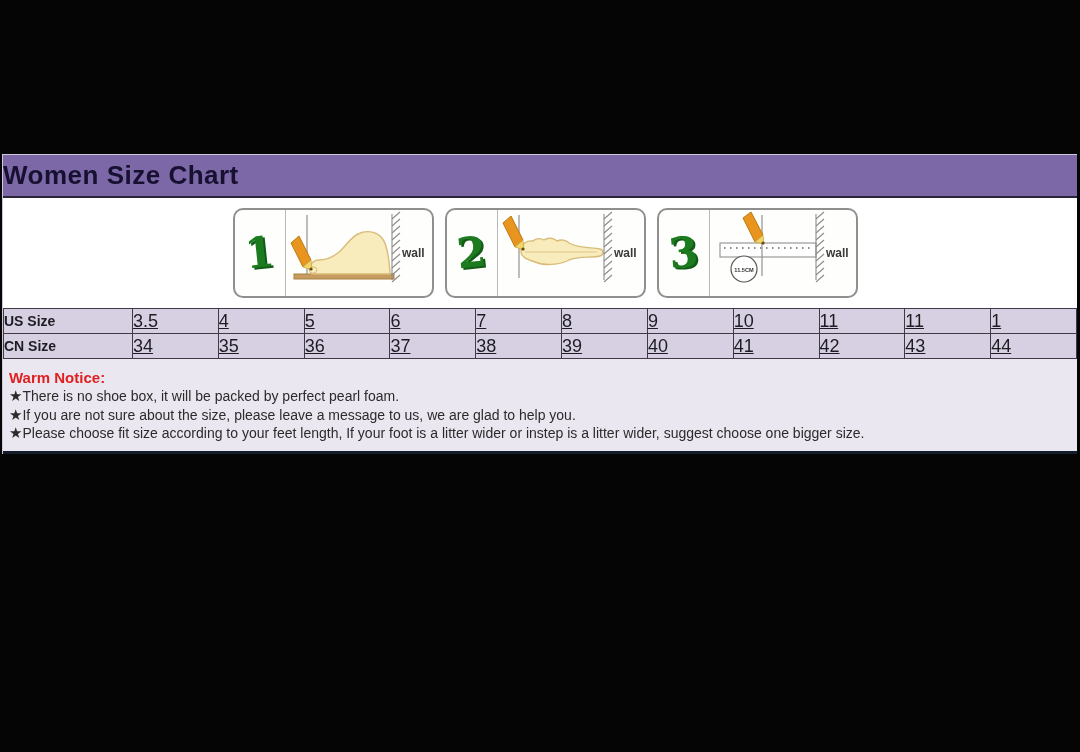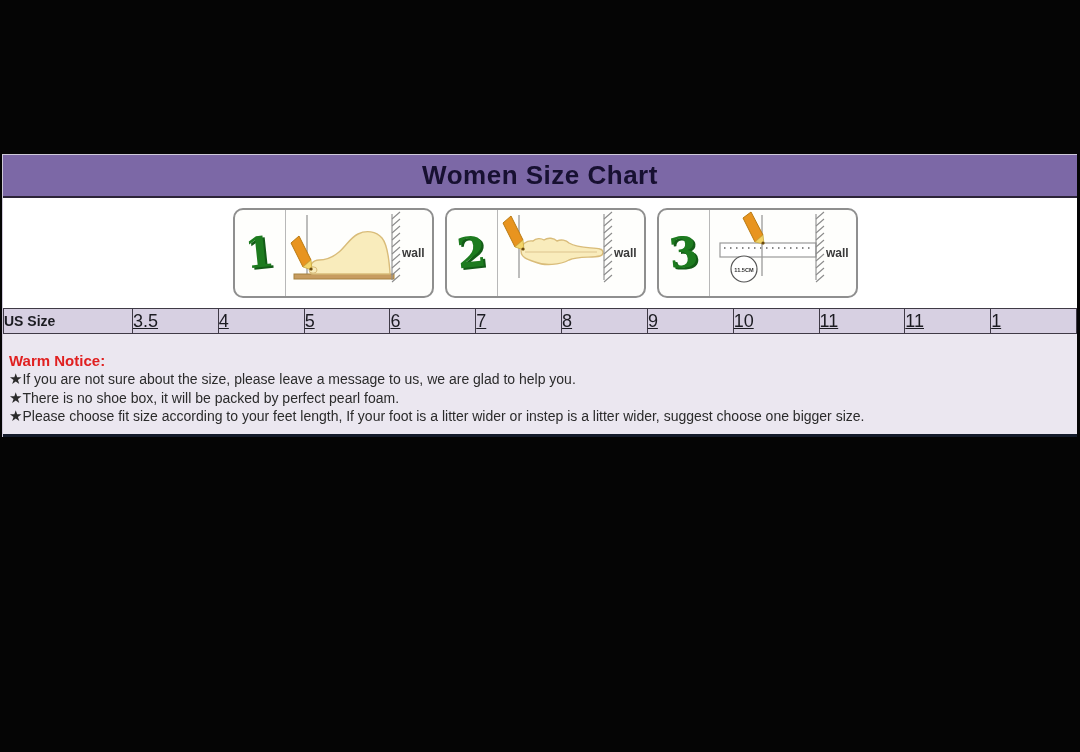--- a/index.html
+++ b/index.html
@@ -11,21 +11,21 @@
   .chart{
     position:absolute;left:2px;top:154px;width:1074px;
     border-left:1px solid #cfc9da;
     border-top:1px solid #cfc9da;
     background:#ffffff;
   }
   
   .chart-header{
     height:41px;background:#7c68a6;
     border-bottom:2px solid #2c2438;
-    display:flex;align-items:center;justify-content:center;
+    display:flex;align-items:center;
     font-size:26px;font-weight:bold;color:#171031;
     letter-spacing:0.5px;
   }
   
   .steps{
     height:110px;background:#ffffff;
     display:flex;align-items:center;justify-content:center;
     gap:11px;padding-left:10px;box-sizing:border-box;
   }
   .step-box{
@@ -53,21 +53,21 @@
   .size-table th,.size-table td{
     border:1px solid #3f3a46;background:#d7d0e2;
     height:24px;text-align:left;vertical-align:middle;
     color:#1c1c22;padding:0;
   }
   .size-table th{width:128px;font-size:14px;font-weight:bold;}
   .size-table td{font-size:18px;text-decoration:underline;}
   
   .notice{
     background:#ebe7f0;border-bottom:3px solid #141b2a;
-    padding:18px 8px 8px 6px;
+    padding:10px 8px 8px 6px;
   }
   .notice-title{
     color:#e02020;font-size:15px;font-weight:bold;line-height:18px;
   }
   .notice-item{
     font-size:14px;line-height:18.7px;color:#2b2b2b;
   }
   .notice-item .star{font-size:15px;}
   .notice-item.alert, .notice-item.alert .star{color:#ee3b3b;}
 </style>
@@ -168,26 +168,40 @@
             <td>5</td>
             <td>6</td>
             <td>7</td>
             <td>8</td>
             <td>9</td>
             <td>10</td>
             <td>11</td>
             <td>11</td>
             <td>1</td>
           </tr>
+          <tr>
+            <th>CN Size</th>
+            <td>34</td>
+            <td>35</td>
+            <td>36</td>
+            <td>37</td>
+            <td>38</td>
+            <td>39</td>
+            <td>40</td>
+            <td>41</td>
+            <td>42</td>
+            <td>43</td>
+            <td>44</td>
+          </tr>
         </tbody>
     </table>
 
     <div class="notice">
       <div class="notice-title">Warm Notice:</div>
       <div>
+          <div class="notice-item"><span class="star">★</span><span>There is no shoe box, it will be packed by perfect pearl foam.</span></div>
           <div class="notice-item"><span class="star">★</span><span>If you are not sure about the size, please leave a message to us, we are glad to help you.</span></div>
-          <div class="notice-item"><span class="star">★</span><span>There is no shoe box, it will be packed by perfect pearl foam.</span></div>
           <div class="notice-item"><span class="star">★</span><span>Please choose fit size according to your feet length, If your foot is a litter wider or instep is a litter wider, suggest choose one bigger size.</span></div>
         </div>
     </div>
 
   </div>
 </div>
 
 </body></html>

